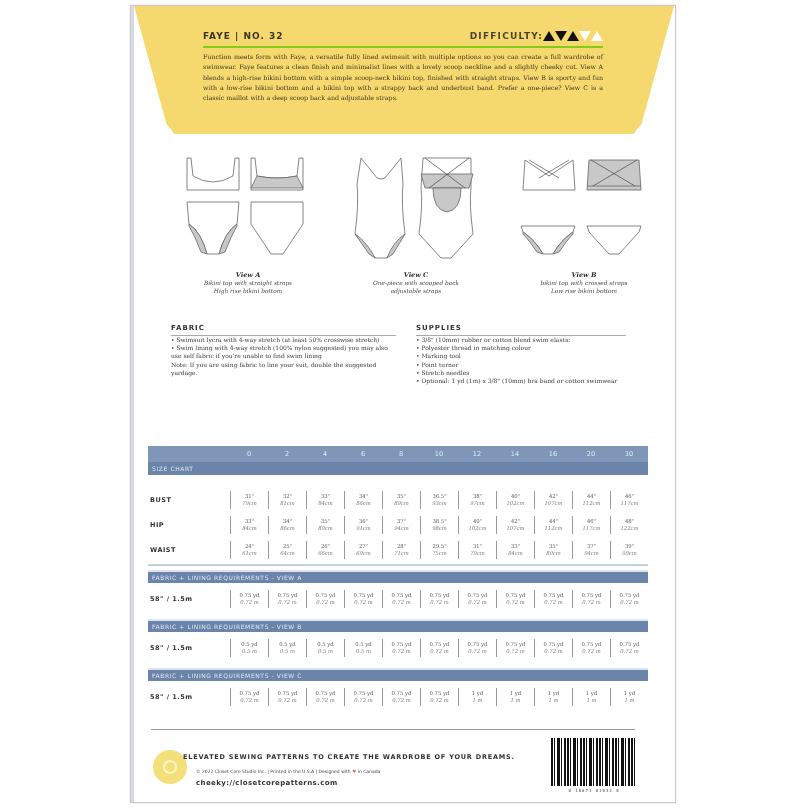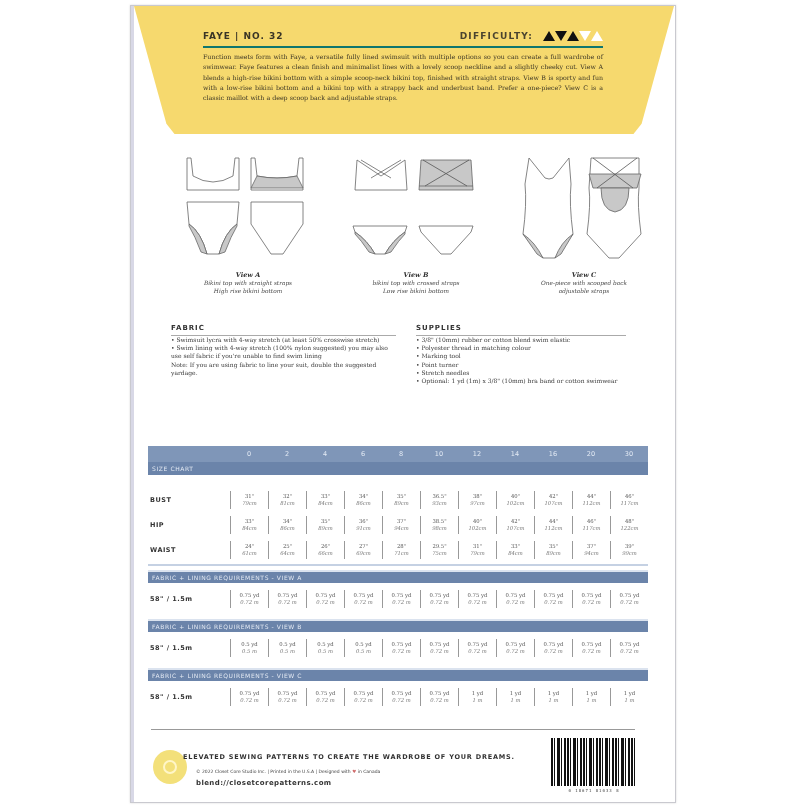--- a/index.html
+++ b/index.html
@@ -18,27 +18,27 @@
 
   
   .header-band {
     position: absolute; left: 3px; top: 0; width: 540px; height: 128px;
     background: #f6d96e;
     clip-path: polygon(0 0, 100% 0, 94% 92%, 92.5% 100%, 7.5% 100%, 6% 92%);
   }
   .header-row {
     position: absolute; left: 72px; right: 72px; top: 20px; height: 22px;
     display: flex; align-items: center; justify-content: space-between;
-    border-bottom: 2px solid #0f766e;
+    border-bottom: 2px solid #84cc16;
   }
   .pattern-title {
     font-family: "DejaVu Sans", sans-serif; font-weight: bold; font-size: 9px;
     letter-spacing: 1px; color: #3a3526;
   }
-  .difficulty { display: flex; align-items: flex-end; gap: 10px; }
+  .difficulty { display: flex; align-items: flex-end; }
   .difficulty-label {
     font-family: "DejaVu Sans", sans-serif; font-weight: bold; font-size: 9px;
     letter-spacing: 1.2px; color: #4a442f;
   }
   .diff-icons { display: flex; gap: 0; }
   .tri { width: 0; height: 0; border-left: 6px solid transparent; border-right: 6px solid transparent; }
   .tri.up { border-bottom: 10px solid #111; }
   .tri.down { border-top: 10px solid #111; }
   .tri.up.off { border-bottom-color: #ffffff; }
   .tri.down.off { border-top-color: #ffffff; }
@@ -158,57 +158,57 @@
         </g>
       </svg>
       <div class="view-title">View A</div>
       <div class="view-caption">Bikini top with straight straps</div>
       <div class="view-caption">High rise bikini bottom</div>
     </div>
 
     <div class="view">
       <svg width="150" height="115" viewBox="0 0 150 115">
         <g fill="#fff" stroke="#666" stroke-width="0.8">
-          <path d="M16 6 L40 22 L64 6 L66 36 L14 36 Z"></path>
-          <line x1="20" y1="6" x2="50" y2="24"></line>
-            <line x1="60" y1="6" x2="30" y2="24"></line>
-          <path d="M80 6 L130 6 L132 36 L78 36 Z" fill="#c8c8c8"></path>
-          <line x1="82" y1="6" x2="126" y2="32" stroke="#555"></line>
-            <line x1="128" y1="6" x2="84" y2="32" stroke="#555"></line>
-          <line x1="78" y1="32" x2="132" y2="32"></line>
-
-          <path d="M12 72 L66 72 L64 78 Q52 86 44 100 L34 100 Q26 86 14 78 Z"></path>
-          <path d="M14 78 Q26 86 34 100 L28 98 Q20 86 14 80 Z" fill="#c8c8c8"></path>
-          <path d="M64 78 Q52 86 44 100 L50 98 Q58 86 64 80 Z" fill="#c8c8c8"></path>
-          <path d="M78 72 L132 72 L130 78 L110 100 L100 100 L80 78 Z"></path>
-        </g>
-      </svg>
-      <div class="view-title">View B</div>
-      <div class="view-caption">bikini top with crossed straps</div>
-      <div class="view-caption">Low rise bikini bottom</div>
-    </div>
-
-    <div class="view">
-      <svg width="150" height="115" viewBox="0 0 150 115">
-        <g fill="#fff" stroke="#666" stroke-width="0.8">
 
           <path d="M20 4 L36 24 Q40 26 44 24 L60 4 L62 30 Q60 50 64 80 L46 104 L34 104 L14 80 Q18 50 16 30 Z"></path>
           <path d="M14 80 Q26 88 34 104 L28 100 Z" fill="#c8c8c8"></path>
           <path d="M64 80 Q52 88 46 104 L52 100 Z" fill="#c8c8c8"></path>
 
           <path d="M82 4 L130 4 L130 34 Q128 50 132 80 L110 104 L100 104 L78 80 Q82 50 80 34 Z"></path>
           <path d="M80 20 L132 20 L128 34 L84 34 Z" fill="#c8c8c8"></path>
           <path d="M92 34 L120 34 Q120 56 106 58 Q92 56 92 34 Z" fill="#c8c8c8"></path>
           <line x1="84" y1="4" x2="124" y2="34" stroke="#555"></line>
             <line x1="128" y1="4" x2="88" y2="34" stroke="#555"></line>
         </g>
       </svg>
       <div class="view-title">View C</div>
       <div class="view-caption">One-piece with scooped back</div>
       <div class="view-caption">adjustable straps</div>
+    </div>
+
+    <div class="view">
+      <svg width="150" height="115" viewBox="0 0 150 115">
+        <g fill="#fff" stroke="#666" stroke-width="0.8">
+          <path d="M16 6 L40 22 L64 6 L66 36 L14 36 Z"></path>
+          <line x1="20" y1="6" x2="50" y2="24"></line>
+            <line x1="60" y1="6" x2="30" y2="24"></line>
+          <path d="M80 6 L130 6 L132 36 L78 36 Z" fill="#c8c8c8"></path>
+          <line x1="82" y1="6" x2="126" y2="32" stroke="#555"></line>
+            <line x1="128" y1="6" x2="84" y2="32" stroke="#555"></line>
+          <line x1="78" y1="32" x2="132" y2="32"></line>
+
+          <path d="M12 72 L66 72 L64 78 Q52 86 44 100 L34 100 Q26 86 14 78 Z"></path>
+          <path d="M14 78 Q26 86 34 100 L28 98 Q20 86 14 80 Z" fill="#c8c8c8"></path>
+          <path d="M64 78 Q52 86 44 100 L50 98 Q58 86 64 80 Z" fill="#c8c8c8"></path>
+          <path d="M78 72 L132 72 L130 78 L110 100 L100 100 L80 78 Z"></path>
+        </g>
+      </svg>
+      <div class="view-title">View B</div>
+      <div class="view-caption">bikini top with crossed straps</div>
+      <div class="view-caption">Low rise bikini bottom</div>
     </div>
   </div>
 
   <div class="info fabric">
     <h3>FABRIC</h3>
     <ul>
       <li>Swimsuit lycra with 4-way stretch (at least 50% crosswise stretch)</li>
       <li>Swim lining with 4-way stretch (100% nylon suggested) you may also use self fabric if you're unable to find swim lining</li>
     </ul>
     <p>Note: If you are using fabric to line your suit, double the suggested yardage.</p>
@@ -538,18 +538,18 @@
   <div class="footer-rule"></div>
   <div class="logo">
       <div class="logo-inner"></div>
     </div>
   <div class="tagline">ELEVATED SEWING PATTERNS TO CREATE THE WARDROBE OF YOUR DREAMS.</div>
   <div class="copyright">
     <span>© 2022 Closet Core Studio Inc. | Printed in the U.S.A | Designed with</span>
     <span class="heart">♥</span>
     <span>in Canada</span>
   </div>
-  <div class="site-url">blend://closetcorepatterns.com</div>
+  <div class="site-url">cheeky://closetcorepatterns.com</div>
   <div class="barcode">
     <div class="barcode-bars"></div>
     <div class="barcode-digits">0  18671  81033  8</div>
   </div>
 </div>
 
 </body></html>

